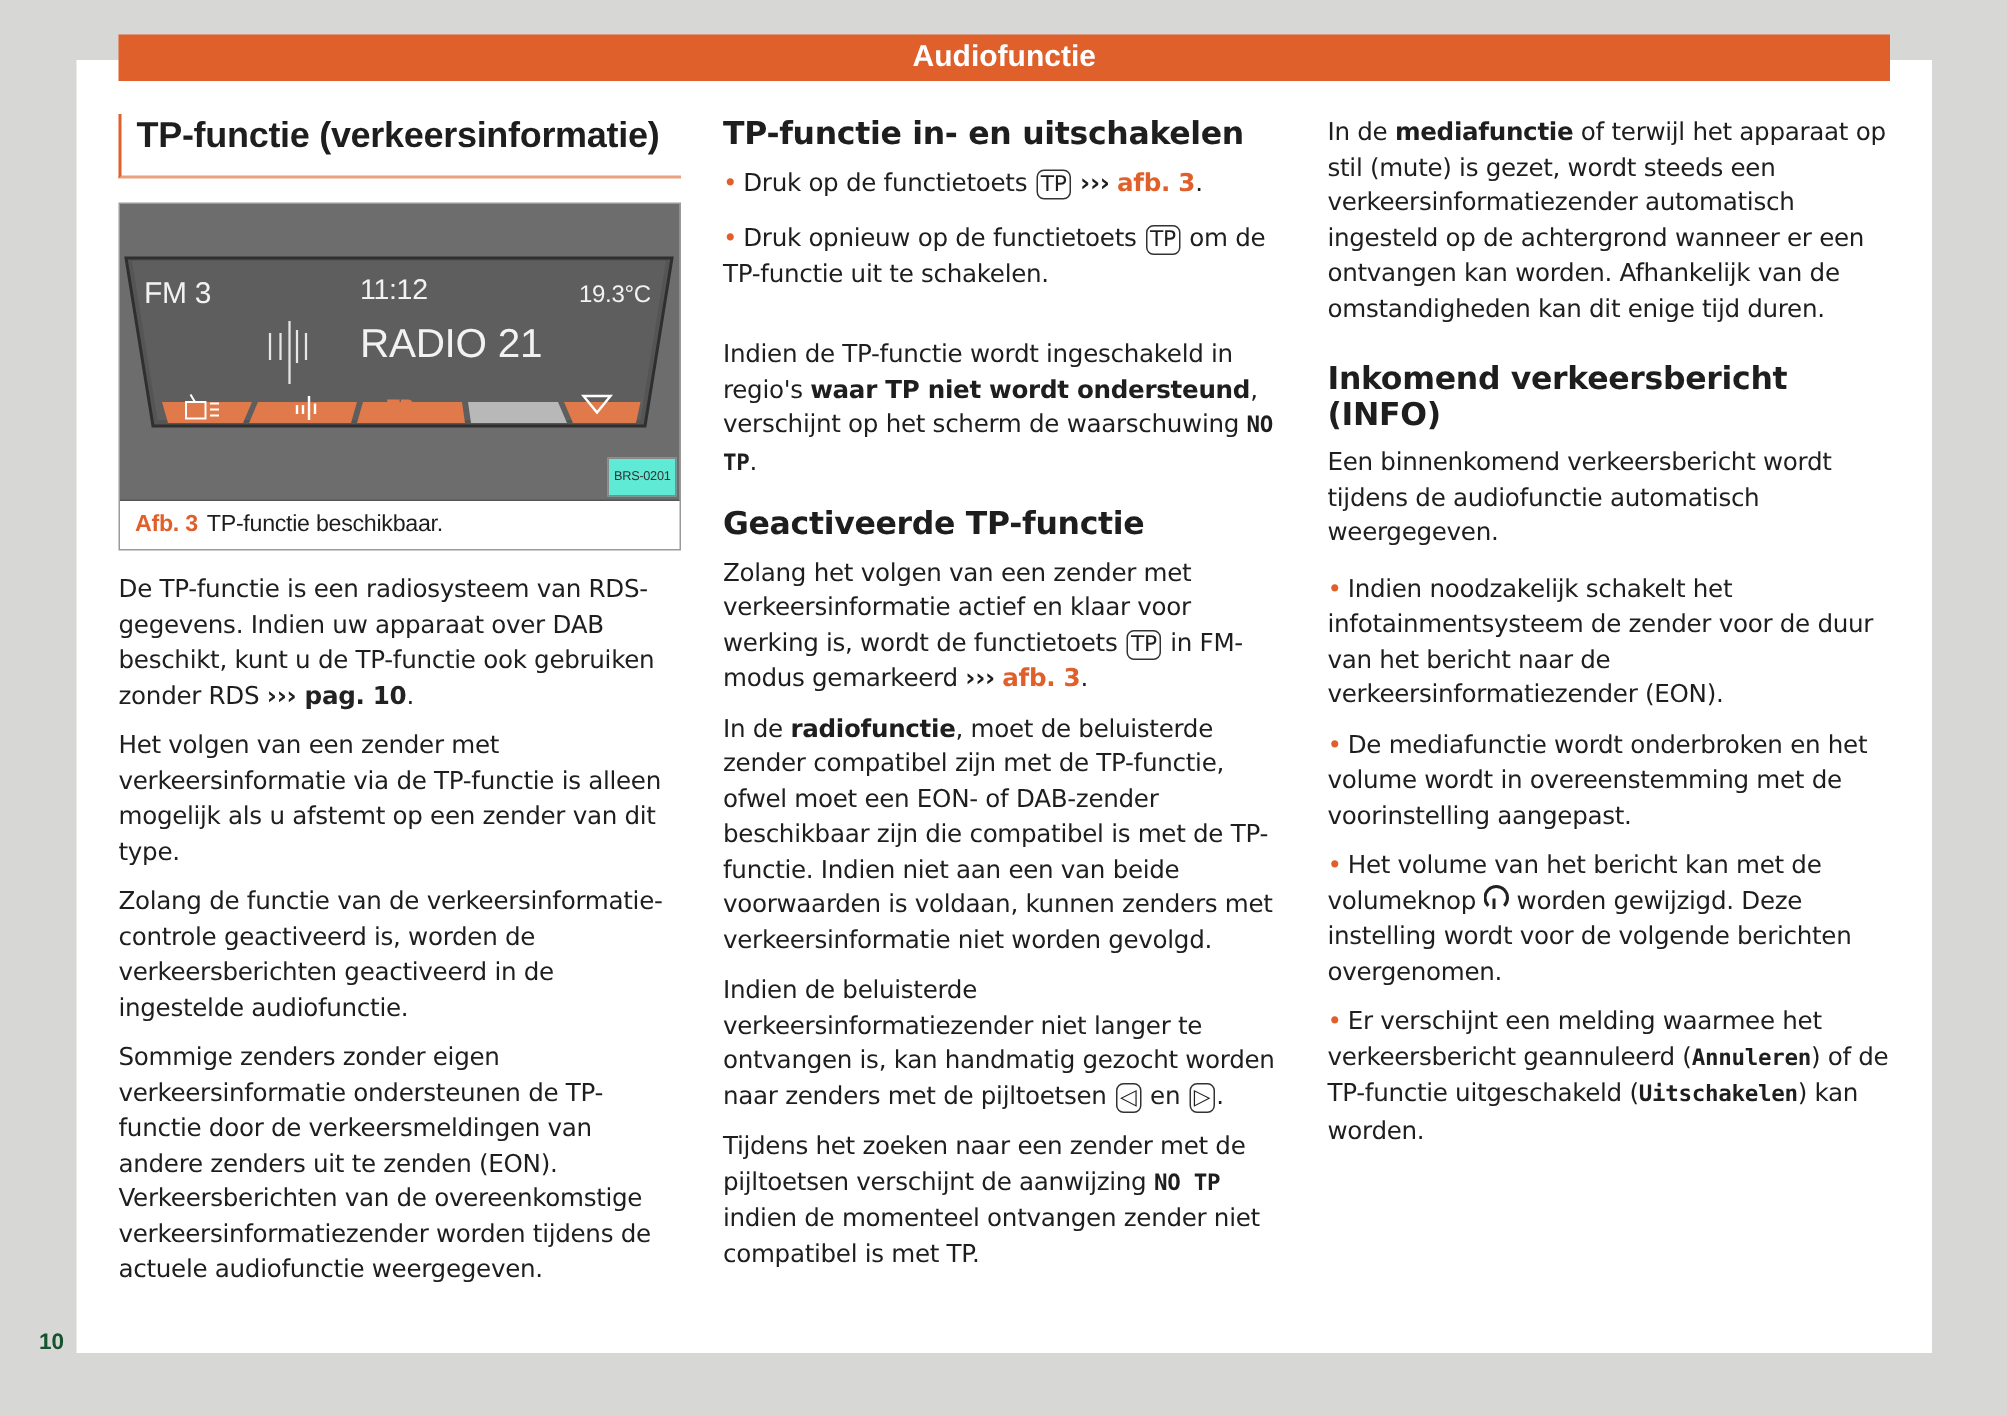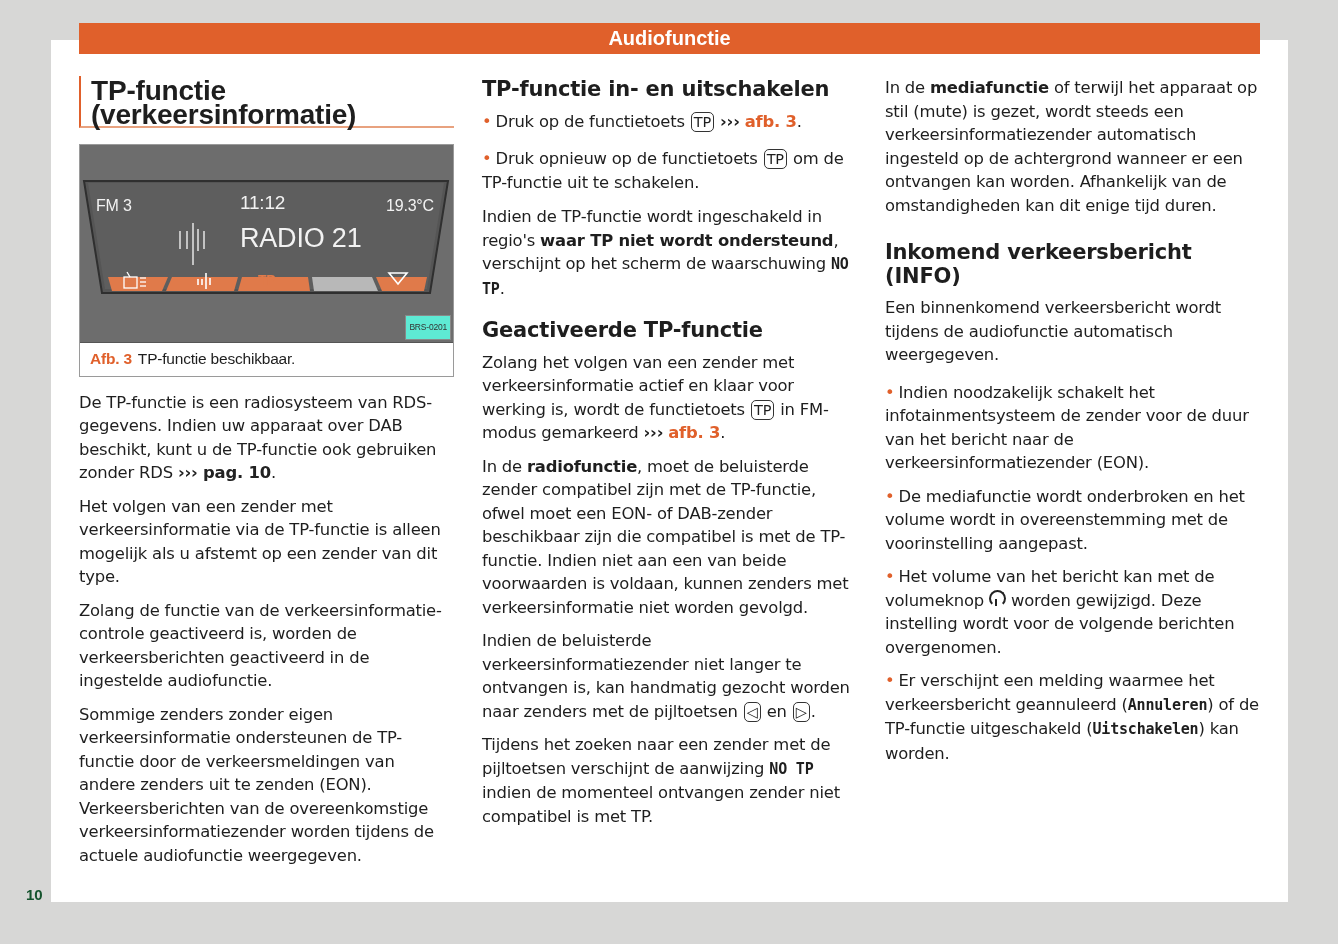--- a/index.html
+++ b/index.html
@@ -9,22 +9,22 @@
   .header-bar { position:absolute; left:79px; top:23px; width:1181px; height:31px; background:#e0602b;
          color:#fff; font-family:"Liberation Sans", sans-serif; font-weight:bold; font-size:20px;
          text-align:center; line-height:31px; }
   .pagenum { position:absolute; left:26px; top:886px; font-family:"Liberation Sans", sans-serif;
          font-weight:bold; font-size:15px; color:#14532d; }
   .col { position:absolute; font-size:16.4px; line-height:23.5px; letter-spacing:-0.2px; }
   .col p { margin:0 0 10px 0; }
   .col1 { left:79px; top:76px; width:375px; }
   .col2 { left:482px; top:76px; width:375px; }
   .col3 { left:885px; top:76px; width:378px; }
-  .section-title { font-family:"Liberation Sans", sans-serif; font-weight:bold; font-size:28px;
-         padding:3px 0 0 10px; border-left:2px solid #e0602b; border-bottom:2px solid #e0602b;
+  .section-title { font-family:"Liberation Sans", sans-serif; font-weight:bold; font-size:24px;
+         padding:3px 0 14px 10px; border-left:2px solid #e0602b; border-bottom:2px solid #e0602b;
          border-bottom-color:#e8a27f; margin-bottom:16px; letter-spacing:-0.2px; }
   h3 { font-size:21px; font-weight:bold; margin:0 0 8px 0; letter-spacing:-0.2px; }
   .bullet { color:#e0602b; margin-right:4px; }
   .orange { color:#e0602b; font-weight:bold; }
   .ref { color:#222; font-weight:bold; }
   .key { display:inline-block; border:1.4px solid #333; border-radius:5px; padding:0 2px; line-height:18px;
          font-size:14.5px; margin:0 1px; }
   .mono { font-family:"DejaVu Sans Mono", monospace; font-weight:bold; font-size:15px; }
   b { font-weight:bold; }
   .figure { border:1px solid #9a9a9a; width:373px; margin-bottom:14px; }
@@ -75,21 +75,21 @@
           <line x1="60" y1="141" x2="66" y2="141"></line>
         </g>
         <g stroke="#fff" stroke-width="1.6">
           <line x1="118" y1="134" x2="118" y2="140"></line>
           <line x1="122" y1="134" x2="122" y2="140"></line>
           <line x1="126" y1="128" x2="126" y2="144"></line>
           <line x1="130" y1="133" x2="130" y2="140"></line>
         </g>
         <polygon points="309,128 327,128 318,139" fill="none" stroke="#fff" stroke-width="1.6"></polygon>
       </svg>
-      <span class="disp-text" style="left:16px;top:49px;font-size:16px;">FM 3</span>
+      <span class="disp-text" style="left:16px;top:49px;font-size:20px;">FM 3</span>
       <span class="disp-text" style="left:160px;top:46px;font-size:19px;">11:12</span>
       <span class="disp-text" style="left:306px;top:49px;font-size:16px;">19.3°C</span>
       <span class="disp-text" style="left:160px;top:82px;font-size:27px;">RADIO 21</span>
       <span class="disp-text" style="left:178px;top:124px;font-size:14px;font-weight:bold;color:#e07a4a;">TP</span>
       <span class="fig-code">BRS-0201</span>
     </div>
     <div class="caption">
       <span class="lbl">Afb. 3</span><span>TP-functie beschikbaar.</span>
     </div>
   </div>
@@ -97,21 +97,21 @@
   <p><span>De TP-functie is een radiosysteem van RDS-gegevens. Indien uw apparaat over DAB beschikt, kunt u de TP-functie ook gebruiken zonder RDS </span><a class="ref">››› pag. 10</a><span>.</span></p>
   <p>Het volgen van een zender met verkeersinformatie via de TP-functie is alleen mogelijk als u afstemt op een zender van dit type.</p>
   <p>Zolang de functie van de verkeersinformatie-controle geactiveerd is, worden de verkeersberichten geactiveerd in de ingestelde audiofunctie.</p>
   <p>Sommige zenders zonder eigen verkeersinformatie ondersteunen de TP-functie door de verkeersmeldingen van andere zenders uit te zenden (EON). Verkeersberichten van de overeenkomstige verkeersinformatiezender worden tijdens de actuele audiofunctie weergegeven.</p>
 </div>
 
 <div class="col col2">
   <h3 style="margin-top:2px;">TP-functie in- en uitschakelen</h3>
   <p><span class="bullet">•</span><span>Druk op de functietoets</span> <span class="key">TP</span> <b>›››</b> <a class="orange">afb. 3</a><span>.</span></p>
   <p style="margin-top:14px;"><span class="bullet">•</span><span>Druk opnieuw op de functietoets</span> <span class="key">TP</span> <span>om de TP-functie uit te schakelen.</span></p>
-  <p style="margin-top:11px;"><span>Indien de TP-functie wordt ingeschakeld in regio's </span><b>waar TP niet wordt ondersteund</b><span>, verschijnt op het scherm de waarschuwing</span> <span class="mono">NO  TP</span><span>.</span></p>
+  <p style="margin-top:30px;"><span>Indien de TP-functie wordt ingeschakeld in regio's </span><b>waar TP niet wordt ondersteund</b><span>, verschijnt op het scherm de waarschuwing</span> <span class="mono">NO  TP</span><span>.</span></p>
   <h3 style="margin-top:18px;">Geactiveerde TP-functie</h3>
   <p><span>Zolang het volgen van een zender met verkeersinformatie actief en klaar voor werking is, wordt de functietoets</span> <span class="key">TP</span> <span>in FM-modus gemarkeerd</span> <b>›››</b> <a class="orange">afb. 3</a><span>.</span></p>
   <p><span>In de </span><b>radiofunctie</b><span>, moet de beluisterde zender compatibel zijn met de TP-functie, ofwel moet een EON- of DAB-zender beschikbaar zijn die compatibel is met de TP-functie. Indien niet aan een van beide voorwaarden is voldaan, kunnen zenders met verkeersinformatie niet worden gevolgd.</span></p>
   <p><span>Indien de beluisterde verkeersinformatiezender niet langer te ontvangen is, kan handmatig gezocht worden naar zenders met de pijltoetsen</span> <span class="key">◁</span> <span>en</span> <span class="key">▷</span><span>.</span></p>
   <p><span>Tijdens het zoeken naar een zender met de pijltoetsen verschijnt de aanwijzing</span> <span class="mono">NO  TP</span> <span>indien de momenteel ontvangen zender niet compatibel is met TP.</span></p>
 </div>
 
 <div class="col col3">
   <p><span>In de </span><b>mediafunctie</b><span> of terwijl het apparaat op stil (mute) is gezet, wordt steeds een verkeersinformatiezender automatisch ingesteld op de achtergrond wanneer er een ontvangen kan worden. Afhankelijk van de omstandigheden kan dit enige tijd duren.</span></p>
   <h3 style="margin-top:24px;">Inkomend verkeersbericht (INFO)</h3>

